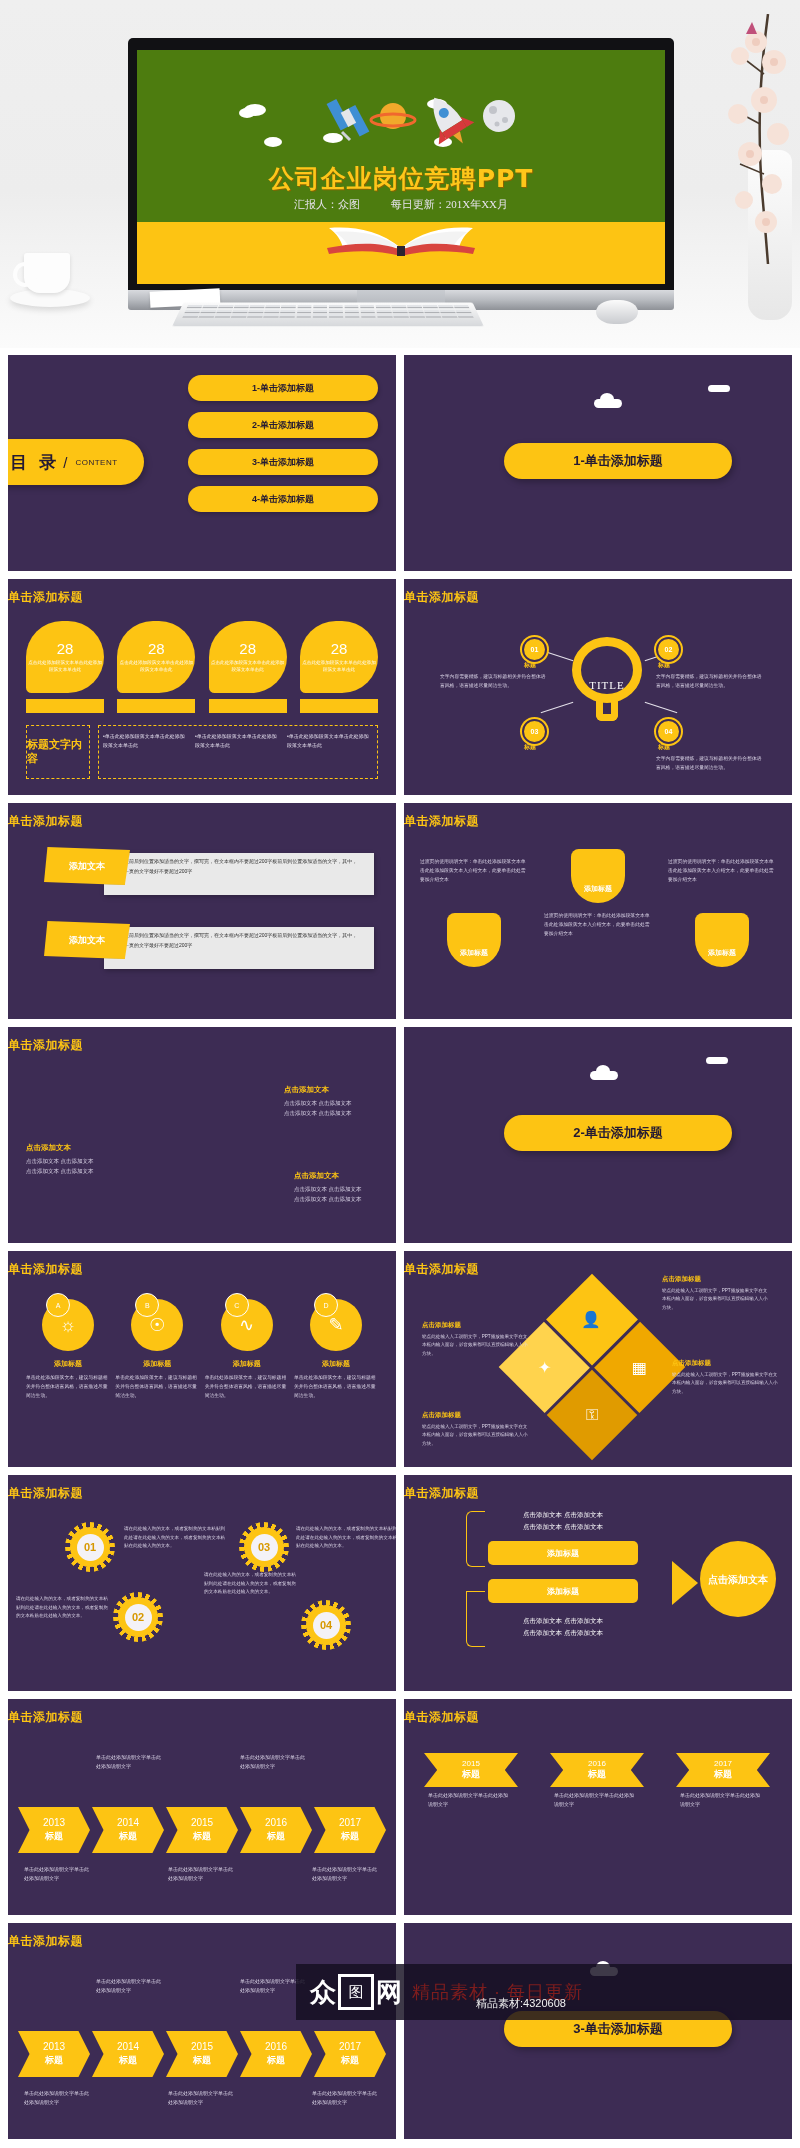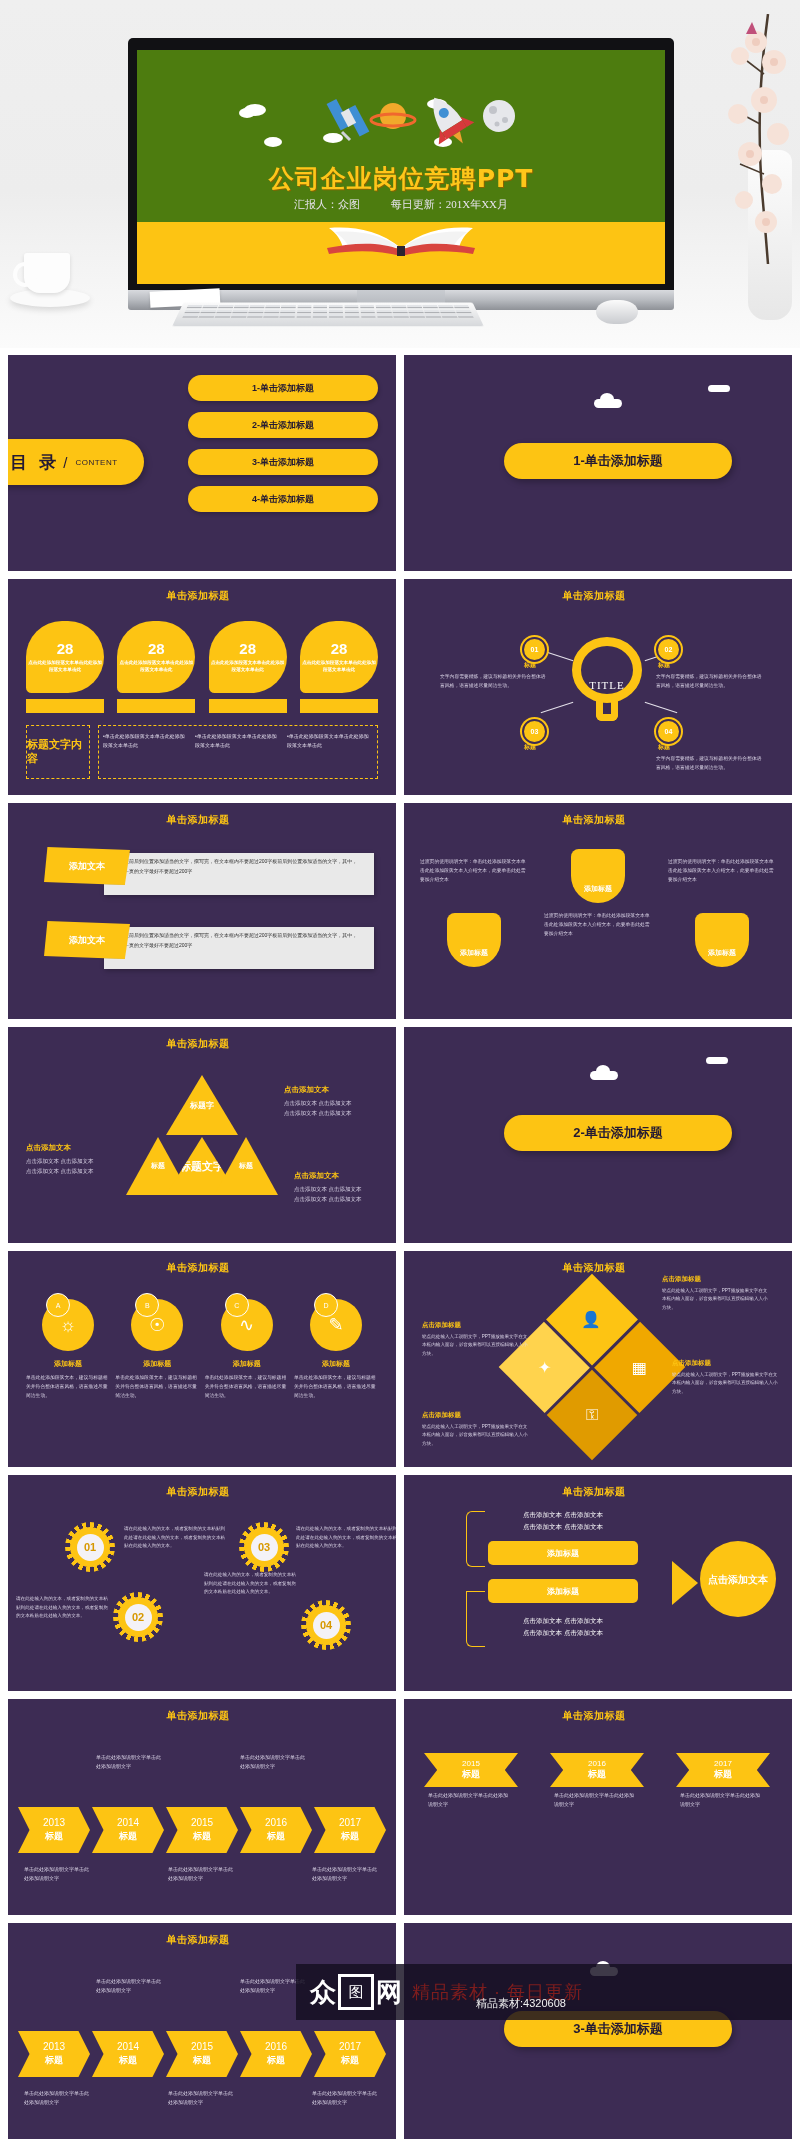--- a/index.html
+++ b/index.html
@@ -36,21 +36,21 @@
   .keys i{background:#e3e5e8;border-bottom:1px solid #9b9da1;display:block;}
   .mouse{position:absolute;left:596px;top:300px;width:42px;height:24px;background:linear-gradient(180deg,#fbfbfb,#c9cbcf);border-radius:18px/12px;}
   .papers{position:absolute;left:150px;top:290px;width:70px;height:16px;background:#fff;transform:rotate(-3deg);box-shadow:0 1px 3px rgba(0,0,0,.15);}
   .vase{position:absolute;right:8px;top:150px;width:44px;height:170px;background:linear-gradient(180deg,#fcfcfc,#e7e7e7);border-radius:12px 12px 18px 18px;}
   .branch{position:absolute;right:6px;top:14px;width:96px;height:250px;}
 
   
   .grid{position:absolute;left:8px;top:355px;width:784px;}
   .row{display:flex;gap:8px;margin-bottom:8px;}
   .slide{position:relative;width:388px;height:216px;background:#3d2c54;overflow:hidden;flex:0 0 auto;}
-  .s-title{position:absolute;left:0;right:8px;top:10px;text-align:center;color:#fdc413;font-size:10px;font-weight:bold;letter-spacing:.5px;}
+  .s-title{position:absolute;left:0;right:8px;top:10px;color:#fdc413;font-size:12px;font-weight:bold;letter-spacing:.5px;}
 
   
   .cloud{position:absolute;background:#fff;border-radius:40px;}
   .cloud:before,.cloud:after{content:"";position:absolute;background:#fff;border-radius:50%;}
 
   
   .cat-pill{position:absolute;left:-24px;top:84px;width:160px;height:46px;background:#fdc413;border-radius:23px;
             display:flex;align-items:center;justify-content:center;box-shadow:2px 3px 6px rgba(0,0,0,.25);}
   .cat-pill b{font-size:17px;color:#241a33;letter-spacing:3px;font-family:"DejaVu Sans",sans-serif;}
   .cat-pill i{font-style:normal;font-size:8px;color:#241a33;margin-left:4px;letter-spacing:.5px;}
@@ -58,21 +58,21 @@
   .cat-item{height:26px;background:#fdc413;border-radius:13px;margin-bottom:11px;display:flex;align-items:center;
             justify-content:center;color:#241a33;font-size:9px;font-weight:bold;box-shadow:1px 2px 4px rgba(0,0,0,.22);}
 
   
   .sec-pill{position:absolute;left:100px;top:88px;width:228px;height:36px;background:#fdc413;border-radius:18px;
             display:flex;align-items:center;justify-content:center;color:#241a33;font-size:13px;font-weight:bold;
             box-shadow:2px 3px 7px rgba(0,0,0,.28);}
 
   
   .badge-row{position:absolute;left:18px;top:42px;right:18px;display:flex;justify-content:space-between;}
-  .badge{width:78px;font-weight:bold;}
+  .badge{width:78px;}
   .badge-top{width:78px;height:72px;background:#fdc413;border-radius:39px 39px 39px 6px;
              display:flex;flex-direction:column;align-items:center;justify-content:center;}
   .badge-num{font-size:15px;color:#fff;line-height:1;}
   .badge-txt{font-size:4.6px;color:#fff;text-align:center;line-height:1.55;margin-top:3px;}
   .badge-bar{width:78px;height:14px;background:#fdc413;margin-top:6px;}
   .bl-row{position:absolute;left:18px;top:146px;right:18px;display:flex;gap:8px;}
   .bl-title{width:62px;height:52px;border:1px dashed #fdc413;display:flex;flex-direction:column;align-items:center;
             justify-content:center;color:#fdc413;font-size:11px;font-weight:bold;line-height:1.25;}
   .bl-body{flex:1;border:1px dashed #fdc413;display:flex;padding:6px 4px;gap:6px;}
   .bl-col{flex:1;color:#e7e2f0;font-size:5px;line-height:1.8;}
@@ -468,26 +468,20 @@
             <div class="u-ico">添加标题</div>
           </div>
         </div>
       </div>
     </div>
 
     <div class="row">
 
       <div class="slide">
         <div class="s-title">单击添加标题</div>
-        <div class="pyr">
-          <div class="tri tri-top">标题字</div>
-          <div class="tri tri-l">标题</div>
-          <div class="tri tri-mid">标题文字</div>
-          <div class="tri tri-r">标题</div>
-        </div>
         <div class="pyr-cap" style="left:276px;top:58px;">点击添加文本</div>
         <div class="pyr-sub" style="left:276px;top:72px;white-space:pre-line;">点击添加文本  点击添加文本
 点击添加文本  点击添加文本</div>
         <div class="pyr-cap" style="left:18px;top:116px;">点击添加文本</div>
         <div class="pyr-sub" style="left:18px;top:130px;white-space:pre-line;">点击添加文本  点击添加文本
 点击添加文本  点击添加文本</div>
         <div class="pyr-cap" style="left:286px;top:144px;">点击添加文本</div>
         <div class="pyr-sub" style="left:286px;top:158px;white-space:pre-line;width:96px;">点击添加文本  点击添加文本
 点击添加文本  点击添加文本</div>
       </div>

